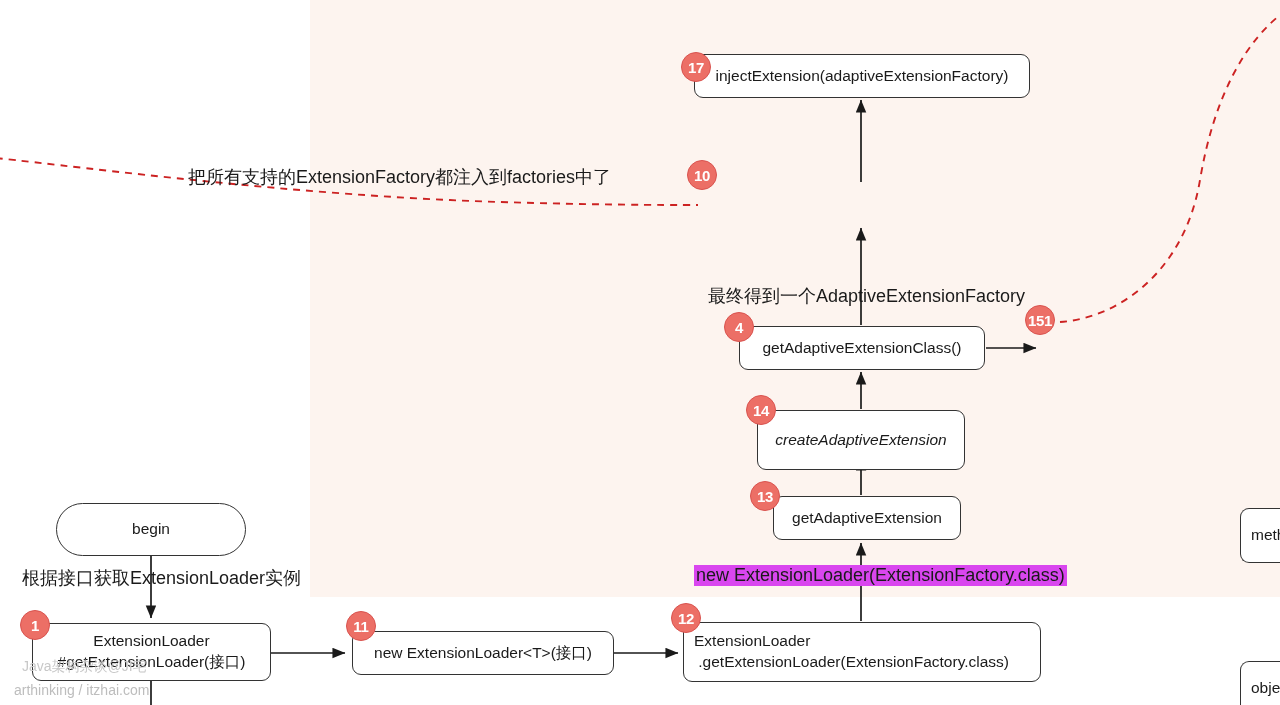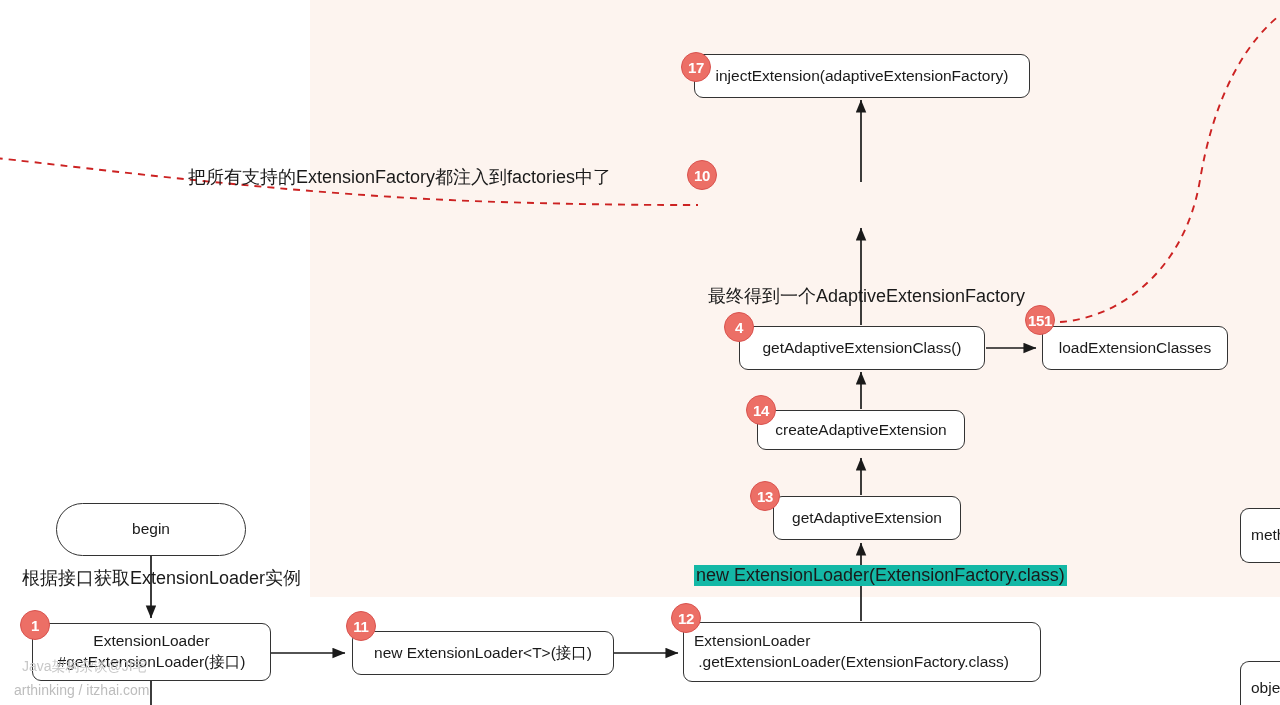--- a/index.html
+++ b/index.html
@@ -79,21 +79,21 @@
   
   .edge-label {
     position: absolute;
     font-size: 18px;
     color: #1a1a1a;
     white-space: pre;
     background: transparent;
     z-index: 4;
   }
   .edge-label.boxed {
-    background: #14b8a6;
+    background: #d946ef;
     padding: 0 2px;
   }
   
   .watermark {
     position: absolute;
     color: #c8c8c8;
     font-size: 14px;
     white-space: pre;
     z-index: 2;
   }
@@ -145,26 +145,23 @@
   </div>
   <div class="badge" style="left:681px; top:52px;">17</div>
 
   <div class="badge" style="left:687px; top:160px;">10</div>
 
   <div class="node" style="left:739px; top:326px; width:246px; height:44px;">
     <span>getAdaptiveExtensionClass()</span>
   </div>
   <div class="badge" style="left:724px; top:312px;">4</div>
 
-  <div class="node" style="left:1042px; top:326px; width:186px; height:44px;">
-    <span>loadExtensionClasses</span>
-  </div>
   <div class="badge" style="left:1025px; top:305px;">151</div>
 
-  <div class="node" style="left:757px; top:410px; width:208px; height:40px;">
+  <div class="node" style="left:757px; top:410px; width:208px; height:60px;font-style:italic;">
     <span>createAdaptiveExtension</span>
   </div>
   <div class="badge" style="left:746px; top:395px;">14</div>
 
   <div class="node" style="left:773px; top:496px; width:188px; height:44px;">
     <span>getAdaptiveExtension</span>
   </div>
   <div class="badge" style="left:750px; top:481px;">13</div>
 
   <div class="node left-align" style="left:683px; top:622px; width:358px; height:60px;">

